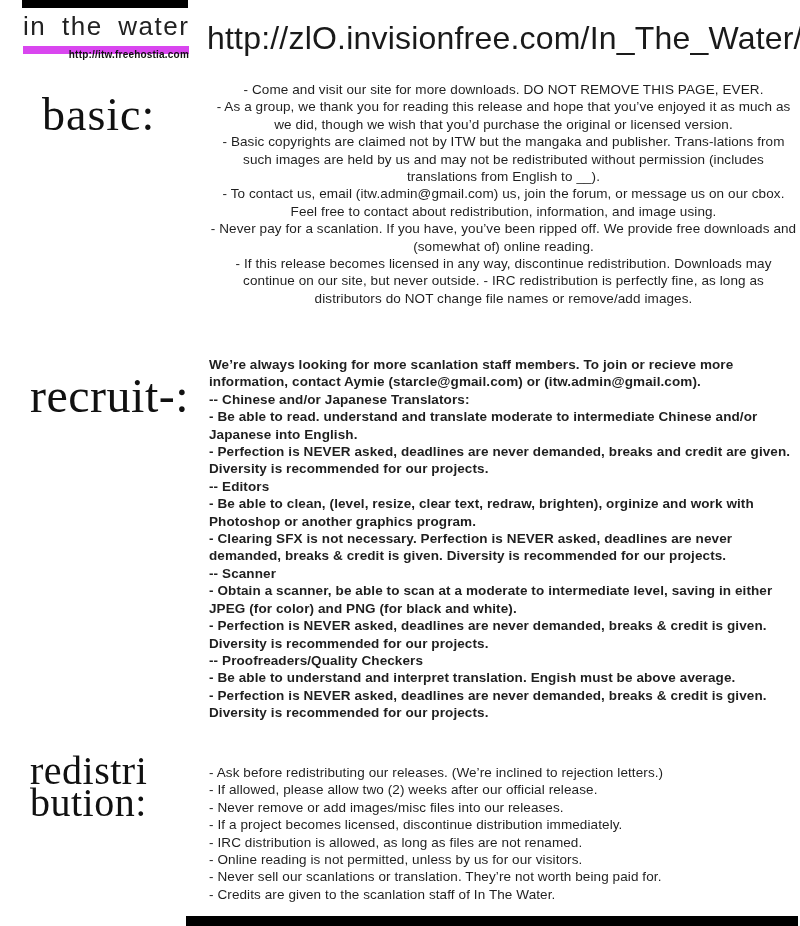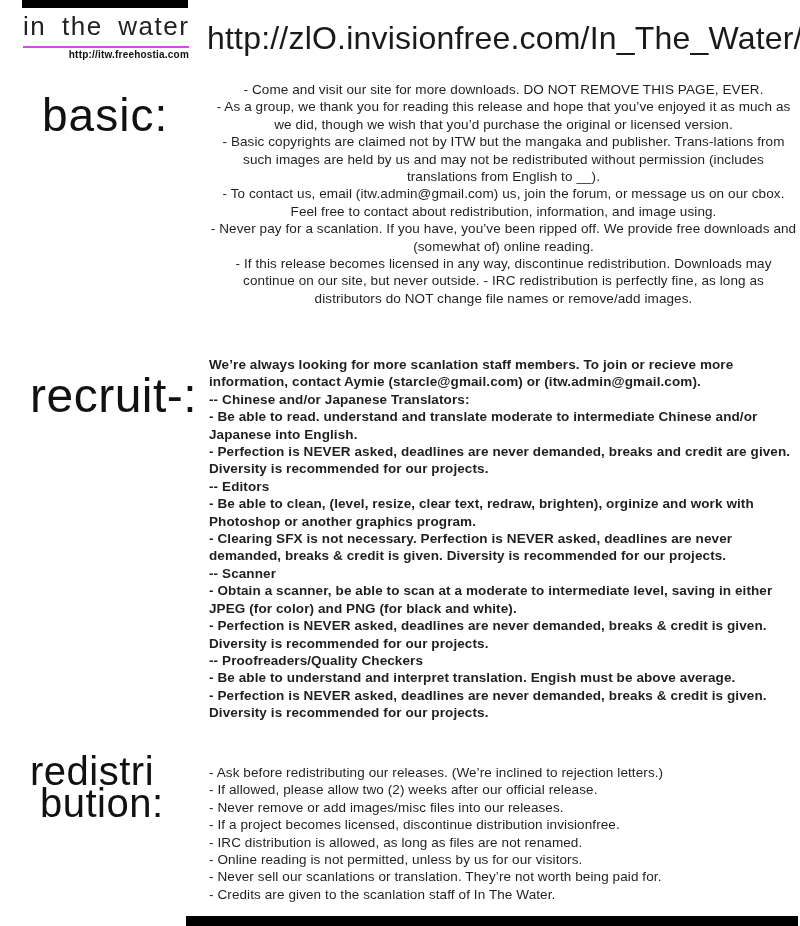--- a/index.html
+++ b/index.html
@@ -11,43 +11,43 @@
     color:#1c1c1c;
     -webkit-font-smoothing:antialiased;
   }
   .bar { position:absolute; background:#000000; }
   .top-bar { left:22px; top:0; width:166px; height:8px; }
   .bottom-bar { left:186px; top:916px; width:612px; height:10px; }
 
   .logo-title {
     position:absolute; left:23px; top:11px; width:166px;
     font-size:26px; font-weight:400; letter-spacing:1.5px; word-spacing:7px;
-    white-space:nowrap; border-bottom:2px solid #d946ef; padding-bottom:4px;
+    white-space:nowrap; border-bottom:8px solid #d946ef; padding-bottom:4px;
     color:#222222;
   }
   .logo-sub {
     position:absolute; left:22px; top:49px; width:167px;
     text-align:right; font-size:10px; font-weight:bold; letter-spacing:0.2px;
     color:#111111;
   }
   .site-url {
     position:absolute; left:207px; top:20px;
     font-size:32px; font-weight:400; letter-spacing:0.2px; white-space:nowrap;
     color:#1a1a1a;
   }
 
   .section-label {
     position:absolute; color:#111111; font-weight:400;
   }
   .label-basic   { left:42px; top:88px;  font-size:46px; letter-spacing:1px; }
   .label-recruit { left:30px; top:379px; font-size:48px; line-height:33px; letter-spacing:0.5px; }
   .label-redistr { left:30px; top:755px; font-size:40px; line-height:32px; letter-spacing:0.5px; }
-  .label-line { display:block; }
+  .label-line { display:block;font-family:Liberation Serif, serif; }
   .label-recruit .label-line2 { margin-left:14px; }
-  .label-redistr .label-line2 { margin-left:10px; }
+  .label-redistr .label-line2 { }
 
   .text-col {
     position:absolute; left:209px; width:589px;
     font-size:13.5px; line-height:17.4px; letter-spacing:0.1px;
     color:#1f1f1f;
   }
   .text-basic   { top:81px;text-align:center;  }
   .text-recruit { top:356px;font-weight:bold; }
   .text-redistr { top:764px; }
   .para { margin:0; }
@@ -94,21 +94,21 @@
     </div>
 
   <div class="section-label label-redistr">
     <span class="label-line">redistri</span>
     <span class="label-line label-line2">bution:</span>
   </div>
   <div class="text-col text-redistr">
       <div class="para">- Ask before redistributing our releases. (We’re inclined to rejection letters.)</div>
       <div class="para">- If allowed, please allow two (2) weeks after our official release.</div>
       <div class="para">- Never remove or add images/misc files into our releases.</div>
-      <div class="para">- If a project becomes licensed, discontinue distribution invisionfree.</div>
+      <div class="para">- If a project becomes licensed, discontinue distribution immediately.</div>
       <div class="para">- IRC distribution is allowed, as long as files are not renamed.</div>
       <div class="para">- Online reading is not permitted, unless by us for our visitors.</div>
       <div class="para">- Never sell our scanlations or translation. They’re not worth being paid for.</div>
       <div class="para">- Credits are given to the scanlation staff of In The Water.</div>
     </div>
 
   <div class="bar bottom-bar"></div>
 
 </div>
 

